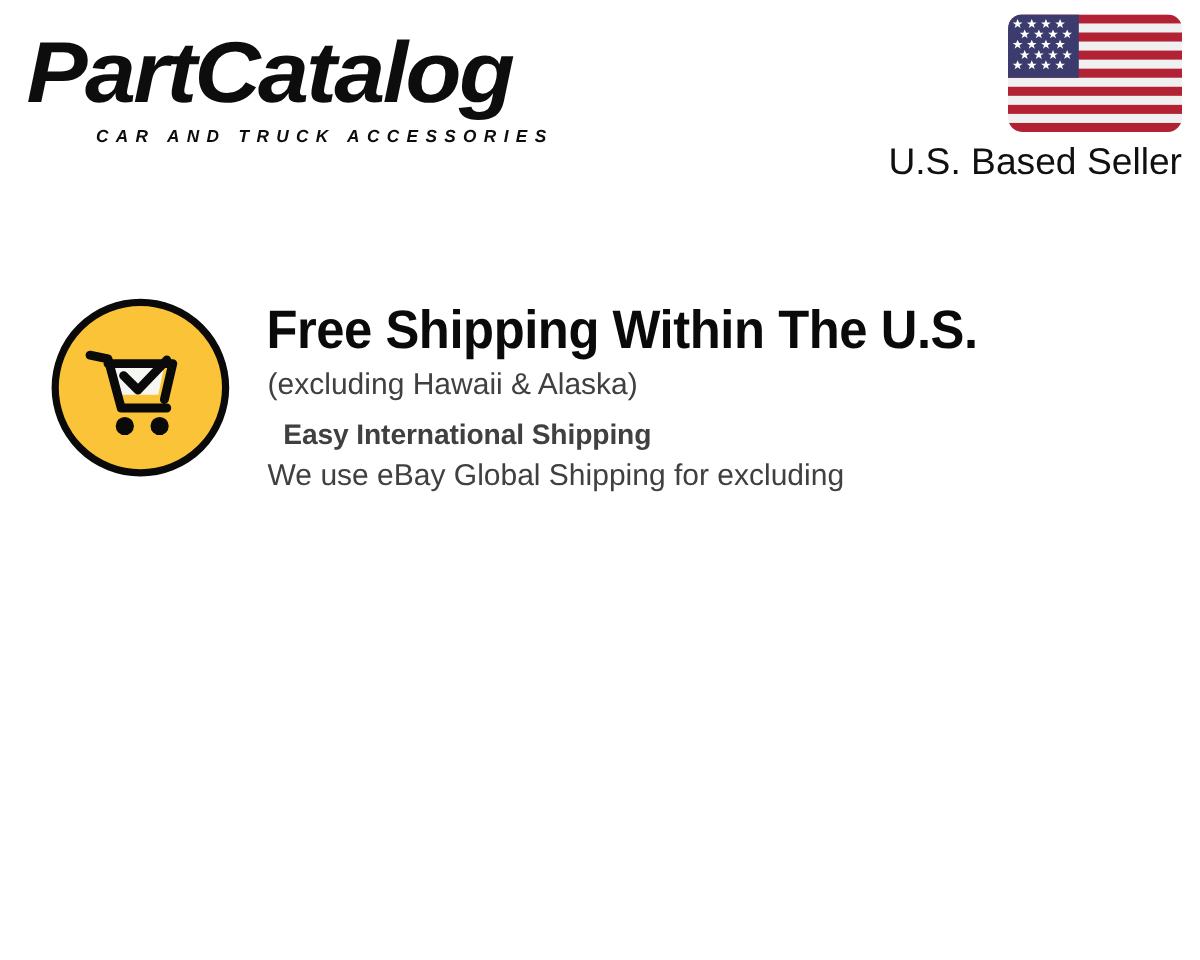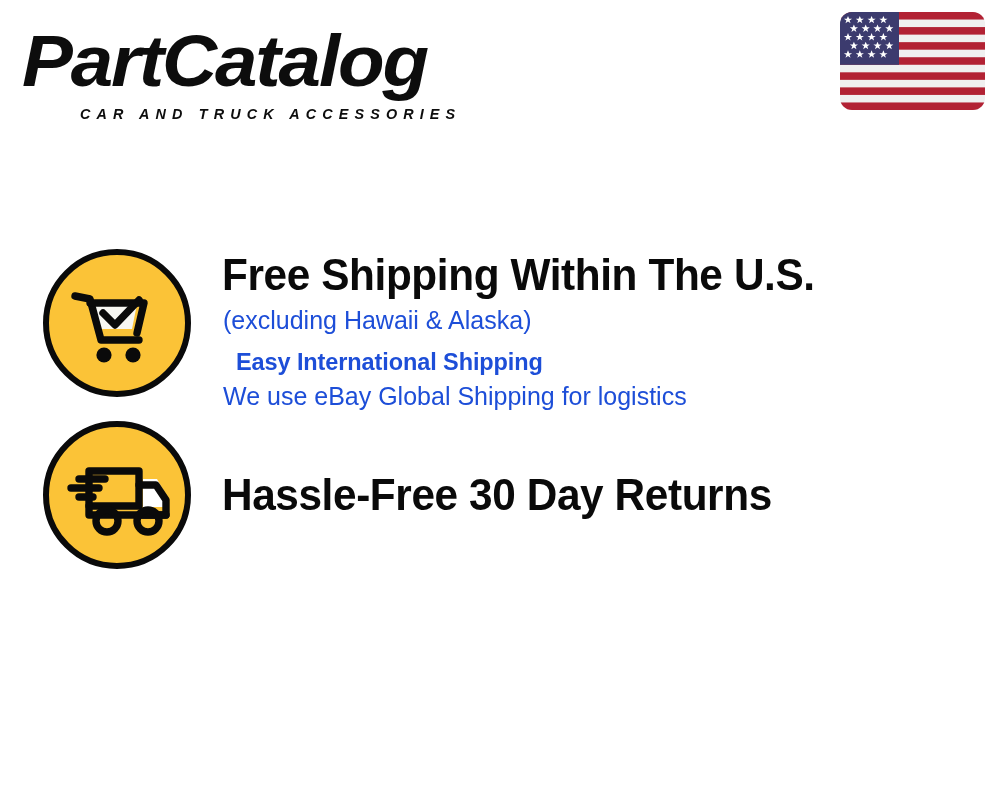--- a/index.html
+++ b/index.html
@@ -152,21 +152,21 @@
     transform: scaleX(0.94);
     transform-origin: left center;
     white-space: nowrap;
     margin: 0;
   }
   .feature-sub {
     font-family: "Liberation Sans", sans-serif;
     font-weight: 400;
     font-size: 25px;
     line-height: 33px;
-    color: #1d4ed8;
+    color: #404040;
     white-space: nowrap;
     margin: 0;
   }
   .feature-sub.bold {
     font-weight: bold;
     font-size: 23.5px;
     letter-spacing: -0.1px;
   }
 
   
@@ -231,20 +231,21 @@
             <use href="#star5" x="49.3" y="33.8"></use>
             <use href="#star5" x="8" y="42.4"></use>
             <use href="#star5" x="19.8" y="42.4"></use>
             <use href="#star5" x="31.6" y="42.4"></use>
             <use href="#star5" x="43.4" y="42.4"></use>
           </g>
         </g>
       </svg>
     </div>
 
+    <div class="seller-note">U.S. Based Seller</div>
   </div>
 
   <div class="features">
 
     <div class="feature feature-1">
       <div class="badge">
         <svg class="badge-icon" viewBox="0 0 136 136" xmlns="http://www.w3.org/2000/svg">
           <polygon points="43,49 88,49 83,74 48,74" fill="#F7F7F2"></polygon>
           <g fill="none" stroke="#0A0A0A" stroke-width="7.4" stroke-linecap="round" stroke-linejoin="round">
             <path d="M26,41 L41,44 L52,85 L90,85"></path>
@@ -255,47 +256,20 @@
           </g>
           <circle cx="55" cy="100" r="7.6" fill="#0A0A0A"></circle>
           <circle cx="84" cy="100" r="7.6" fill="#0A0A0A"></circle>
         </svg>
       </div>
 
       <div class="feature-text">
         <div class="feature-heading f1-heading">Free Shipping Within The U.S.</div>
         <div class="feature-sub f1-sub1">(excluding Hawaii &amp; Alaska)</div>
         <div class="feature-sub bold f1-sub2">Easy International Shipping</div>
-        <div class="feature-sub f1-sub3">We use eBay Global Shipping for logistics</div>
+        <div class="feature-sub f1-sub3">We use eBay Global Shipping for excluding</div>
       </div>
     </div>
 
-    <div class="feature feature-2">
-      <div class="badge">
-        <svg class="badge-icon" viewBox="0 0 136 136" xmlns="http://www.w3.org/2000/svg">
-          <path d="M94,52 L108,52 L117,68 L117,80 L94,80 Z" fill="#FFFFFF"></path>
-          <g fill="none" stroke="#0A0A0A" stroke-width="7.4" stroke-linecap="round" stroke-linejoin="round">
-
-            <path d="M40,44 L90,44 L90,79 L40,79 Z"></path>
-
-            <path d="M90,58 L107,58 L117,73 L117,88 L90,88"></path>
-
-            <path d="M40,79 L40,88 L117,88"></path>
-
-            <path d="M30,52 L56,52"></path>
-            <path d="M22,61 L50,61"></path>
-            <path d="M30,70 L44,70"></path>
-          </g>
-          <g fill="none" stroke="#0A0A0A" stroke-width="7.4">
-            <circle cx="58" cy="94" r="11"></circle>
-            <circle cx="99" cy="94" r="11"></circle>
-          </g>
-        </svg>
-      </div>
-
-      <div class="feature-text">
-        <div class="feature-heading f-heading-center">Hassle-Free 30 Day Returns</div>
-      </div>
-    </div>
 
 
   </div>
 </div>
 
 </body></html>

